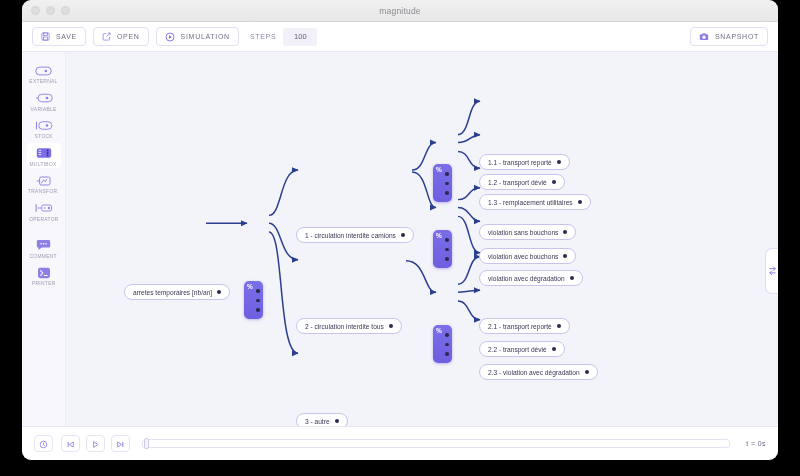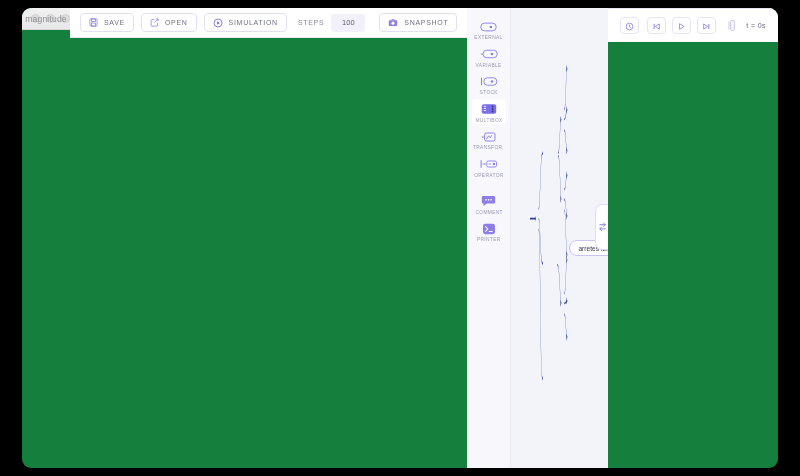--- a/index.html
+++ b/index.html
@@ -4,27 +4,27 @@
 <style>
   * { box-sizing: border-box; margin: 0; padding: 0; }
   html, body {
     width: 800px; height: 476px;
     background: #000;
     font-family: "Liberation Sans", sans-serif;
     overflow: hidden;
   }
   #app {
     position: absolute;
-    left: 22px; top: 8px;
+    left: 22px; top: 0;
     width: 756px; height: 460px;
-    background: #15803d;
+    background: #737373;
     border-radius: 9px;
     overflow: hidden;
     box-shadow: 0 6px 26px rgba(0,0,0,0.45);
-    display: flex; flex-direction: row;
+    display: flex; flex-direction: column;
   }
   
   .titlebar {
     height: 22px;
     background: linear-gradient(#f1f1f2, #e7e7e8);
     border-bottom: 1px solid #d6d6d8;
     display: flex; align-items: center;
     position: relative; flex: 0 0 auto;
   }
   .traffic { display: flex; gap: 6px; padding-left: 9px; }

